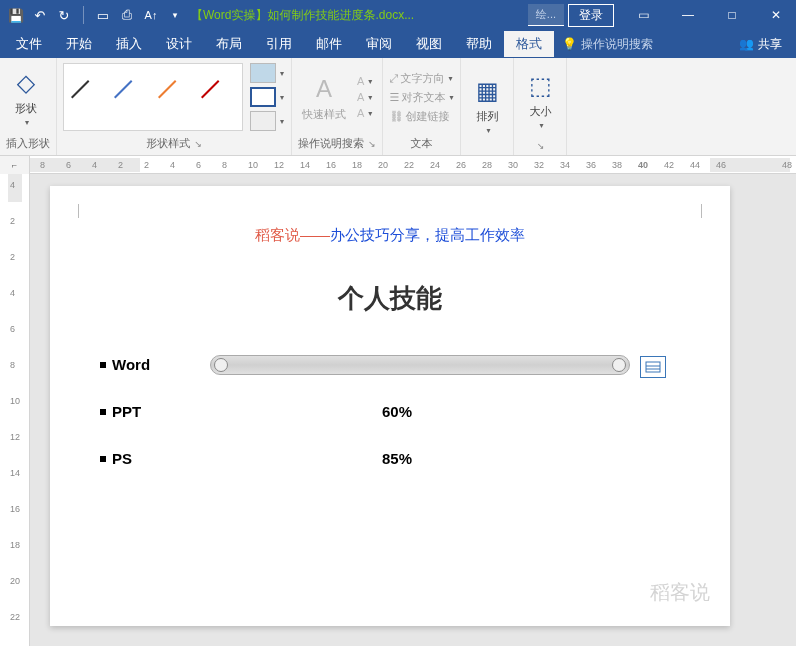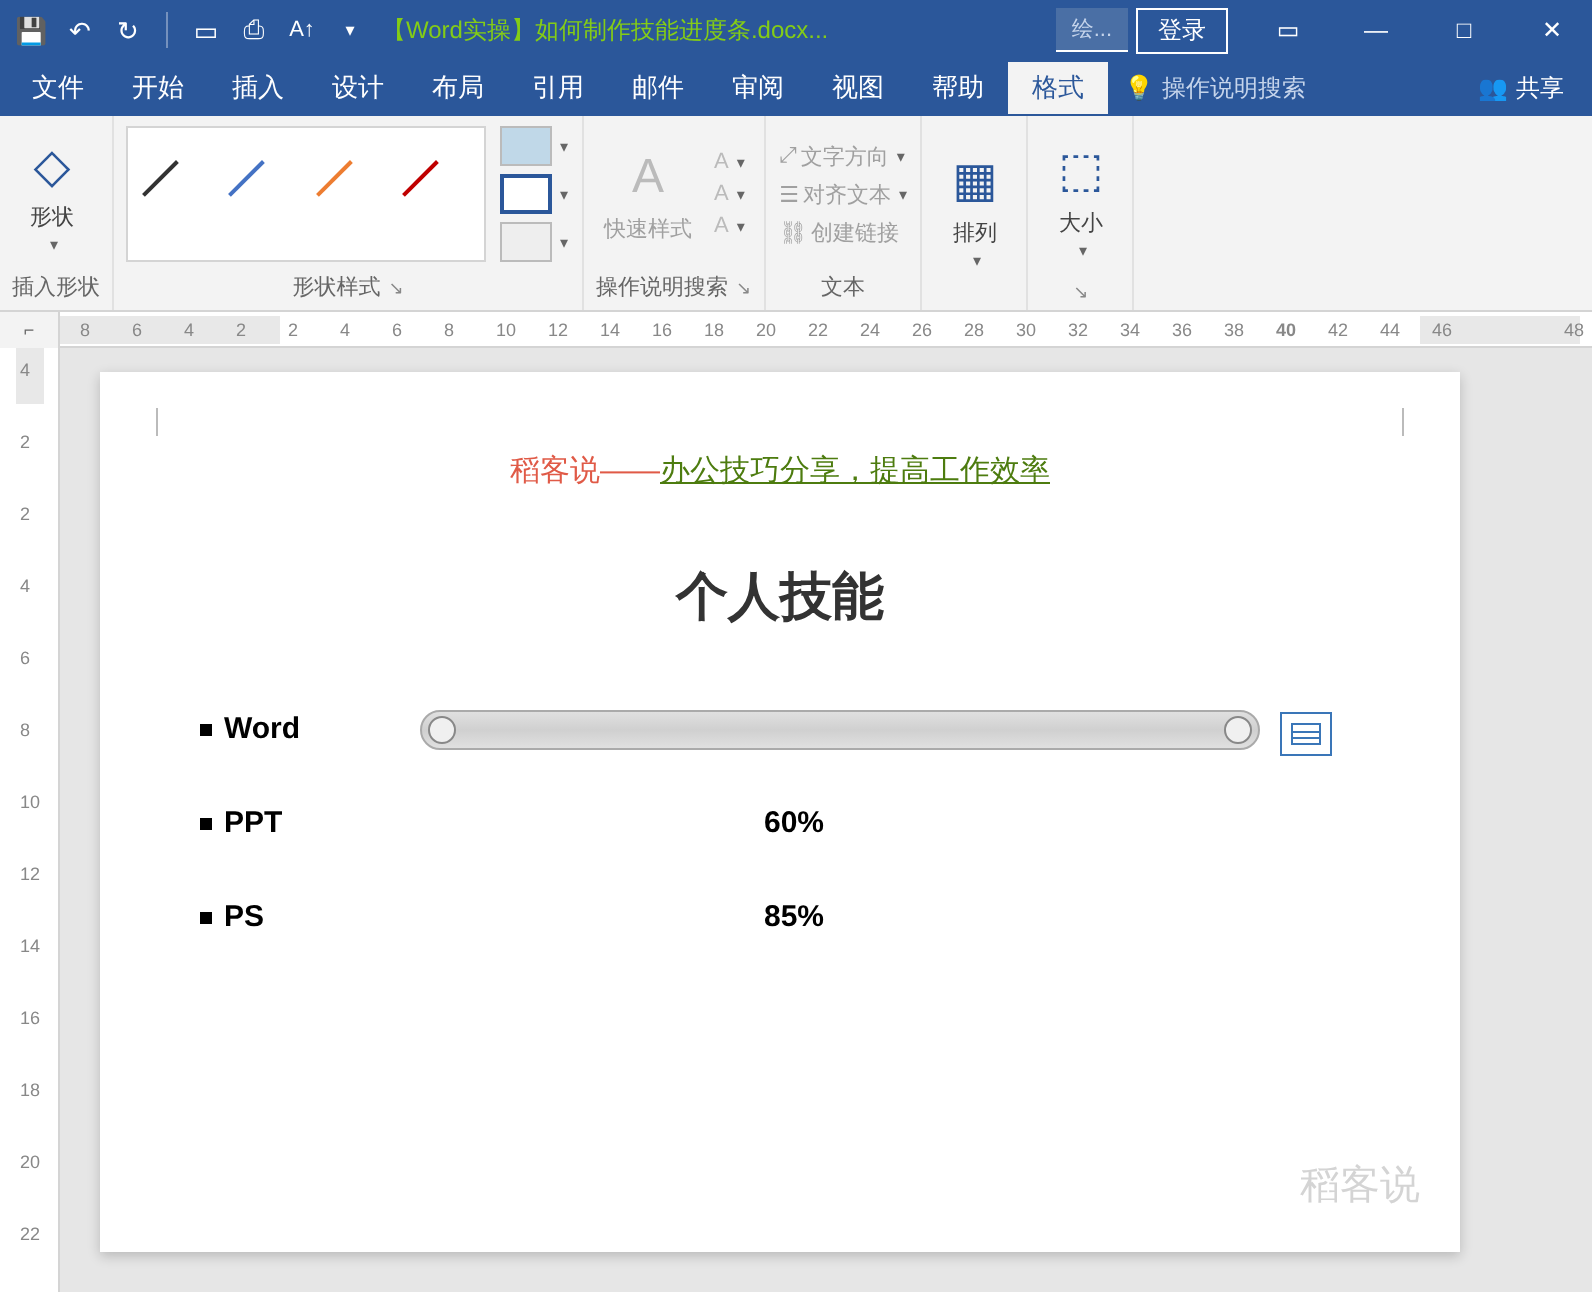--- a/index.html
+++ b/index.html
@@ -52,21 +52,21 @@
 
 
 .doc-container { display: flex; height: 472px; background: #e6e6e6; }
 .ruler-v { width: 30px; background: #fff; border-right: 1px solid #d4d4d4; position: relative; font-size: 9px; color: #888; }
 .ruler-v-tick { position: absolute; left: 10px; font-size: 9px; }
 .ruler-v-dark { position: absolute; background: #e8e8e8; width: 14px; left: 8px; }
 .doc-scroll { flex: 1; overflow: auto; padding: 12px 20px; }
 .page { background: #fff; width: 680px; min-height: 440px; box-shadow: 0 2px 6px rgba(0,0,0,0.2); padding: 40px 50px; position: relative; }
 .header-text { text-align: center; font-size: 15px; margin-bottom: 36px; }
 .header-red { color: #e05a47; }
-.header-blue { color: #4d7c0f; text-decoration: underline; }
+.header-blue { color: #1d4ed8; }
 .title-text { text-align: center; font-size: 26px; font-weight: bold; color: #333; margin-bottom: 40px; font-family: "SimSun", serif; }
 .skill-row { display: flex; align-items: center; margin-bottom: 30px; font-family: "Courier New", monospace; font-size: 15px; font-weight: bold; }
 .skill-bullet { width: 6px; height: 6px; background: #000; margin-right: 6px; }
 .skill-name { width: 70px; }
 .skill-value { margin-left: 200px; }
 .progress-bar { position: absolute; border: 1px solid #aaa; background: linear-gradient(#e0e0e0, #d0d0d0, #e0e0e0); border-radius: 10px; height: 20px; }
 .progress-handle { width: 14px; height: 14px; border: 1px solid #888; border-radius: 50%; background: #f0f0f0; position: absolute; top: 2px; }
 .layout-icon { position: absolute; right: -40px; top: 0; width: 26px; height: 22px; border: 1px solid #3a76b8; background: #fff; display: flex; align-items: center; justify-content: center; cursor: pointer; }
 .watermark { position: absolute; right: 20px; bottom: 20px; color: #d4d4d4; font-size: 20px; font-family: "SimSun", serif; }
 .corner-mark { position: absolute; width: 14px; height: 14px; border: 1px solid #bbb; }

